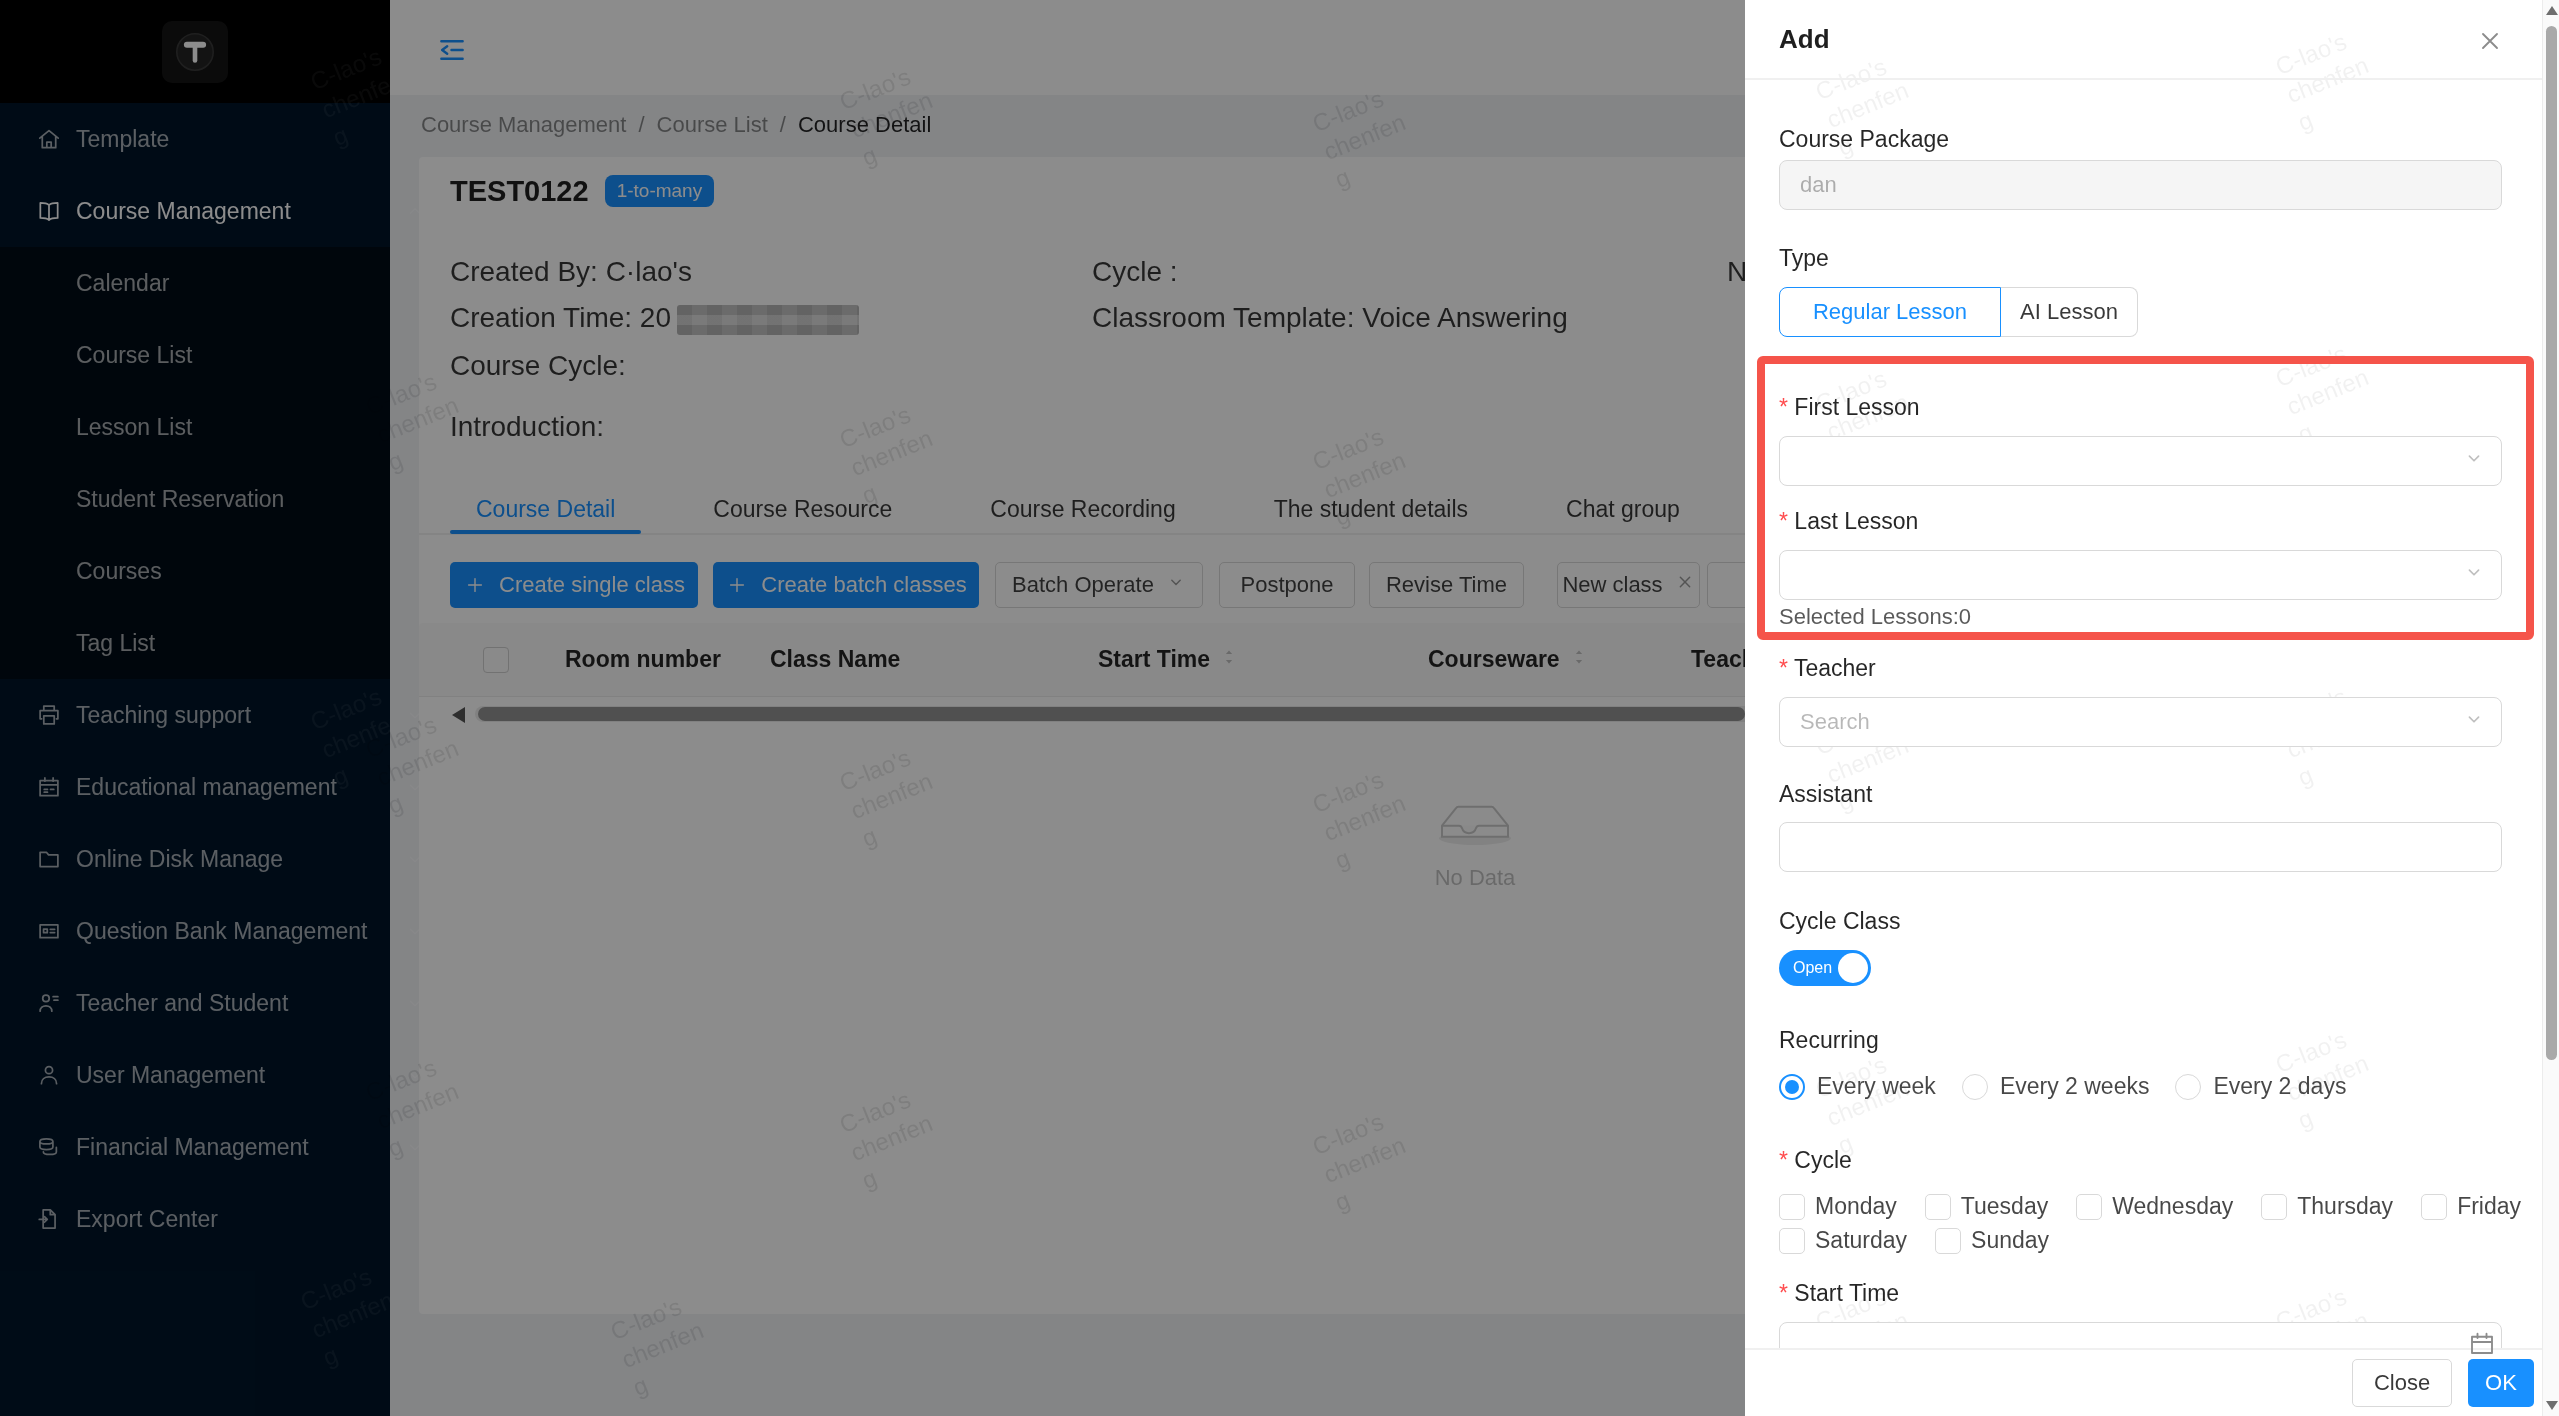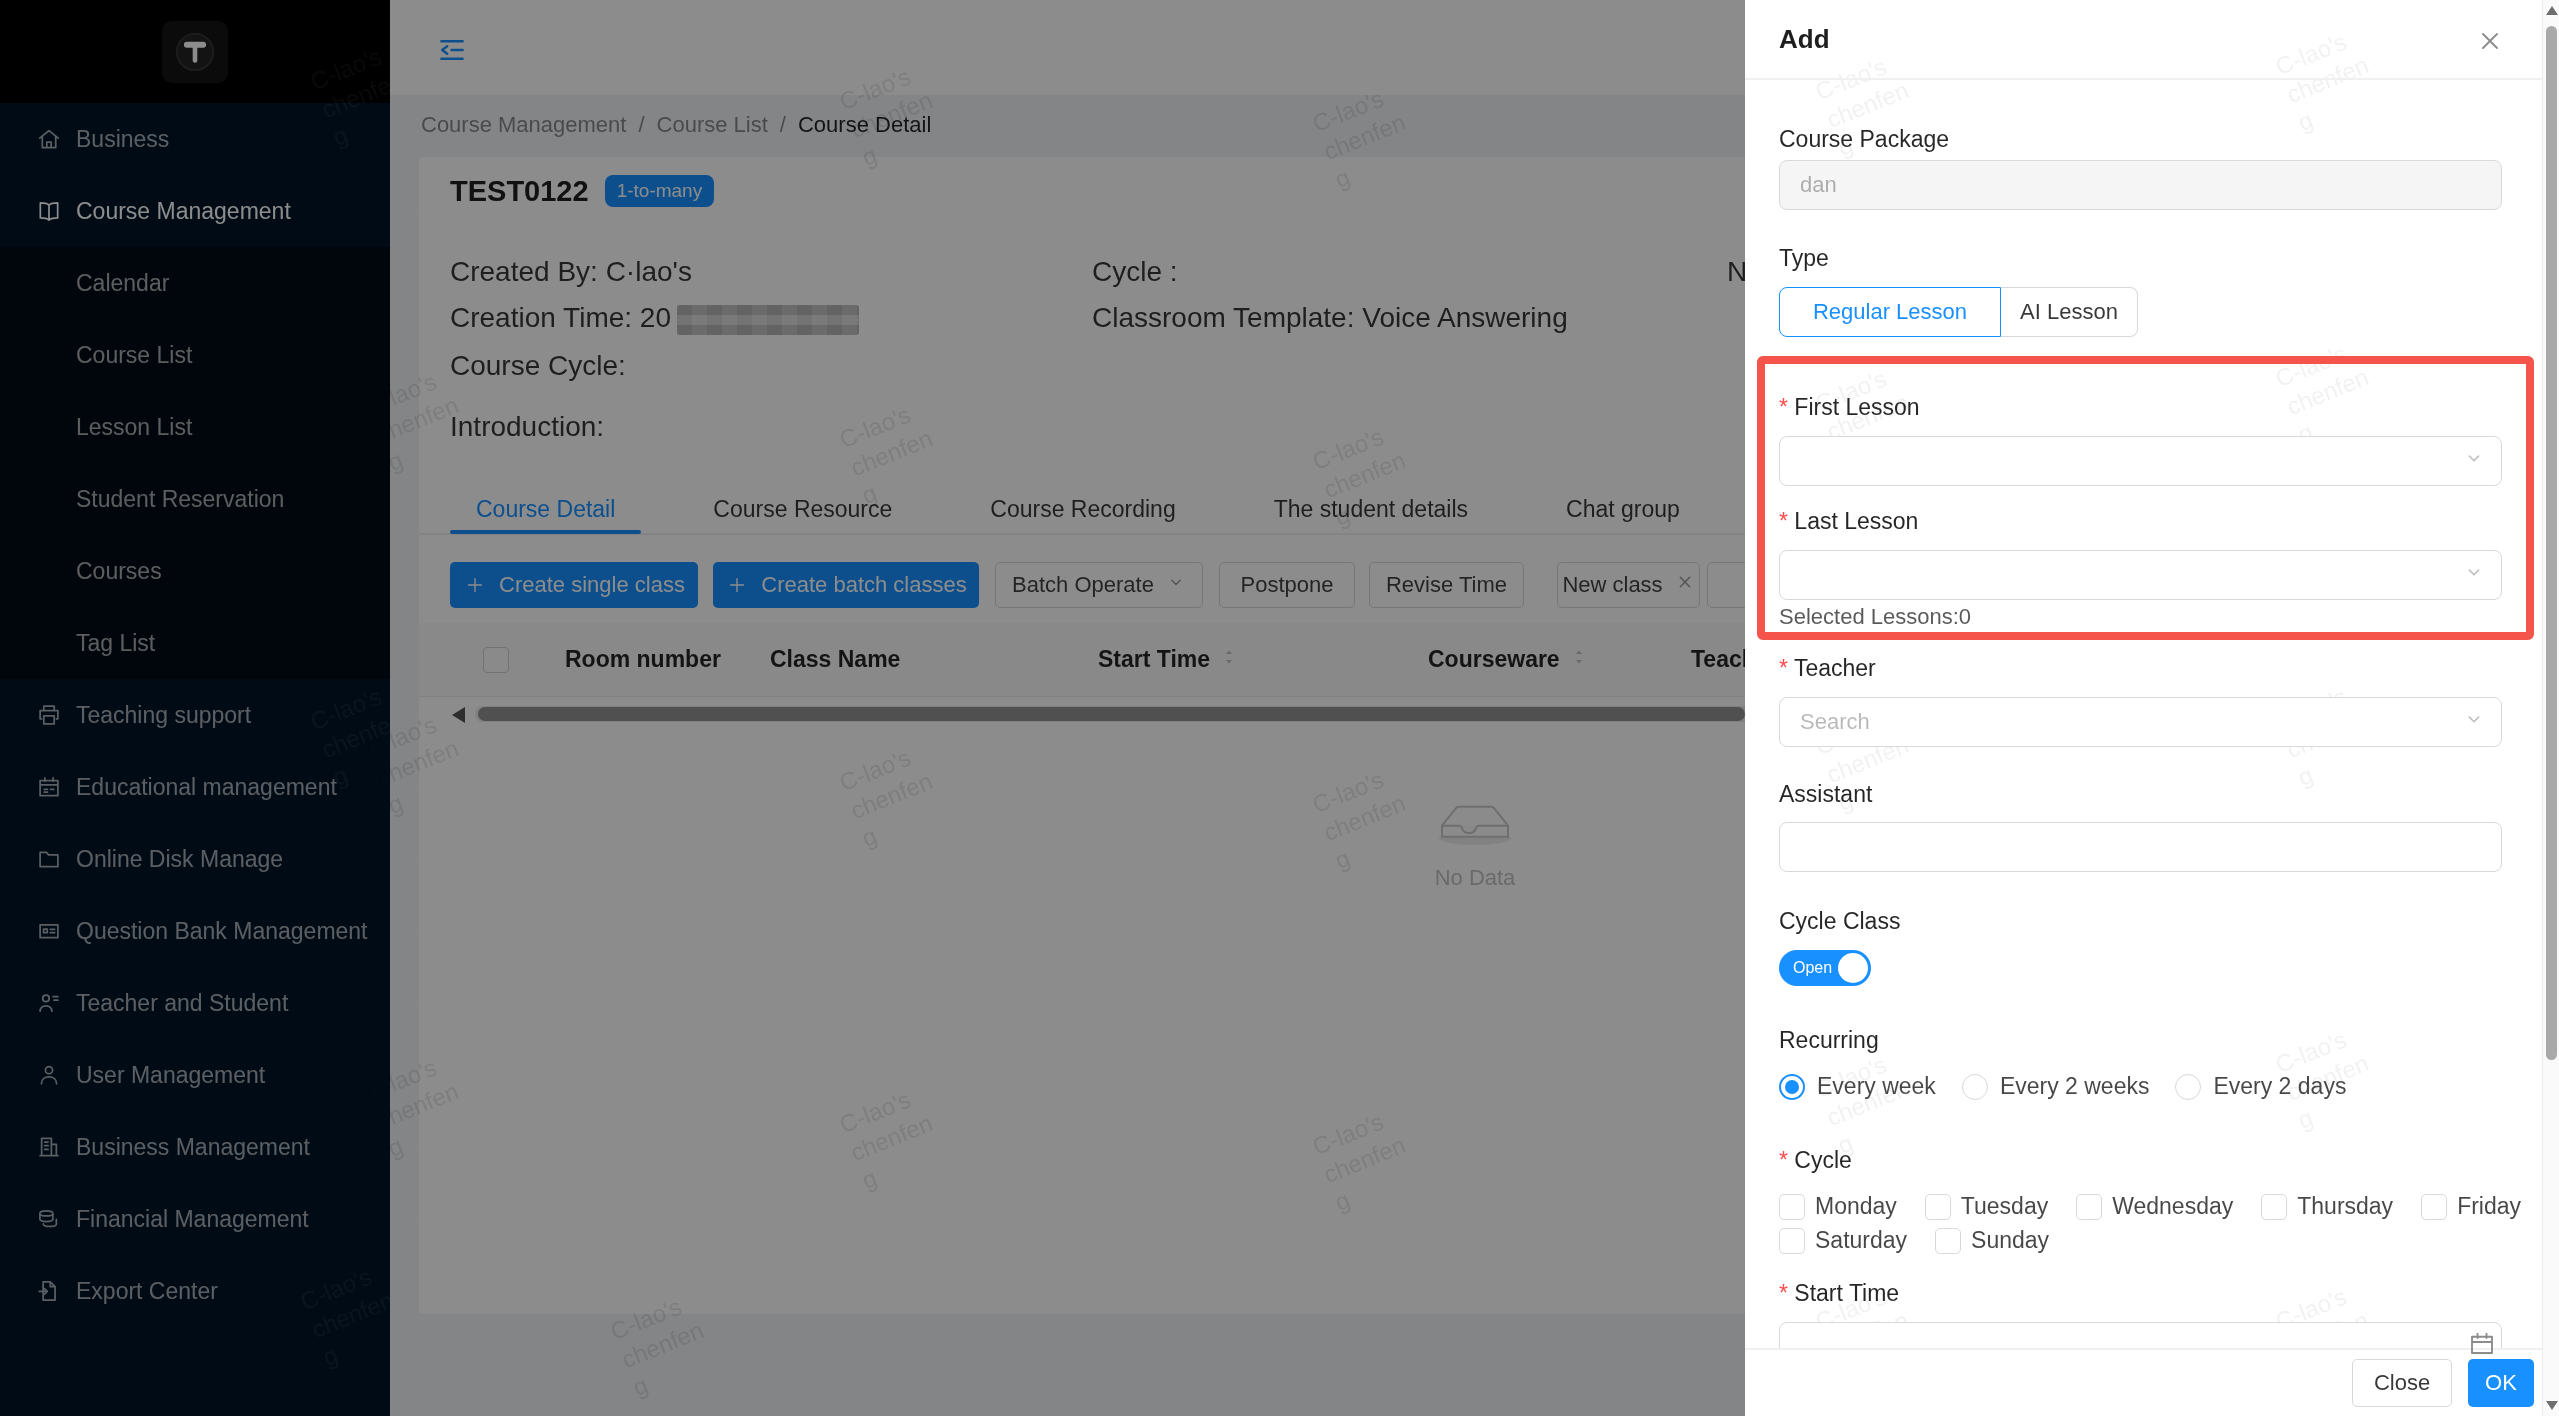--- a/index.html
+++ b/index.html
@@ -117,21 +117,21 @@
           <path d="M7.8 8.2h8.4" stroke="#fff" stroke-width="3.2" stroke-linecap="round"></path>
           <path d="M12 8.2v8.2" stroke="#fff" stroke-width="2.4" stroke-linecap="round"></path>
         </svg>
       </div>
     </div>
     <nav id="side-menu">
         <div class="menu-item">
           <svg class="icn" width="26" height="26" viewBox="0 0 24 24" fill="none" stroke="currentColor" stroke-width="1.6" stroke-linecap="round" stroke-linejoin="round">
             <path d="M3.5 11.2 12 4.2l8.5 7M5.8 9.5V20h12.4V9.5M10 20v-5.2h4V20"></path>
           </svg>
-          <span class="mi-label">Business</span>
+          <span class="mi-label">Template</span>
         </div>
         <div class="menu-item active">
           <svg class="icn" width="26" height="26" viewBox="0 0 24 24" fill="none" stroke="currentColor" stroke-width="1.6" stroke-linecap="round" stroke-linejoin="round">
             <path d="M12 6.6C10.2 5 7.4 4.6 4 4.6v13.8c3.4 0 6.2.4 8 2 1.8-1.6 4.6-2 8-2V4.6c-3.4 0-6.2.4-8 2zM12 6.6v13.8"></path>
           </svg>
           <span class="mi-label">Course Management</span>
           <span class="chev">
             <svg class="icn" width="22" height="22" viewBox="0 0 24 24" fill="none" stroke="currentColor" stroke-width="1.6" stroke-linecap="round" stroke-linejoin="round">
               <path d="M7 14.5l5-5 5 5"></path>
             </svg>
@@ -210,31 +210,20 @@
             <svg class="icn" width="22" height="22" viewBox="0 0 24 24" fill="none" stroke="currentColor" stroke-width="1.6" stroke-linecap="round" stroke-linejoin="round">
               <path d="M7 10l5 5 5-5"></path>
             </svg>
           </span>
         </div>
         <div class="menu-item">
           <svg class="icn" width="26" height="26" viewBox="0 0 24 24" fill="none" stroke="currentColor" stroke-width="1.6" stroke-linecap="round" stroke-linejoin="round">
             <path d="M12 10.8a3.3 3.3 0 1 0 0-6.6 3.3 3.3 0 0 0 0 6.6zM5 20c0-4 3.1-6.2 7-6.2s7 2.2 7 6.2"></path>
           </svg>
           <span class="mi-label">User Management</span>
-          <span class="chev">
-            <svg class="icn" width="22" height="22" viewBox="0 0 24 24" fill="none" stroke="currentColor" stroke-width="1.6" stroke-linecap="round" stroke-linejoin="round">
-              <path d="M7 10l5 5 5-5"></path>
-            </svg>
-          </span>
-        </div>
-        <div class="menu-item">
-          <svg class="icn" width="26" height="26" viewBox="0 0 24 24" fill="none" stroke="currentColor" stroke-width="1.6" stroke-linecap="round" stroke-linejoin="round">
-            <path d="M5.2 20V4h9v16M14.2 9.6h4.6V20M3.8 20h16.4M8 7.4h3.2M8 10.8h3.2M8 14.2h3.2"></path>
-          </svg>
-          <span class="mi-label">Business Management</span>
           <span class="chev">
             <svg class="icn" width="22" height="22" viewBox="0 0 24 24" fill="none" stroke="currentColor" stroke-width="1.6" stroke-linecap="round" stroke-linejoin="round">
               <path d="M7 10l5 5 5-5"></path>
             </svg>
           </span>
         </div>
         <div class="menu-item">
           <svg class="icn" width="26" height="26" viewBox="0 0 24 24" fill="none" stroke="currentColor" stroke-width="1.6" stroke-linecap="round" stroke-linejoin="round">
             <path d="M9.6 9.2c3.3 0 6-1 6-2.3s-2.7-2.3-6-2.3-6 1-6 2.3 2.7 2.3 6 2.3zM3.6 6.9v5.2c0 1.3 2.7 2.3 6 2.3s6-1 6-2.3V6.9M6.8 16.6c0 1.3 2.7 2.3 6 2.3s6-1 6-2.3v-4.2"></path>
           </svg>

